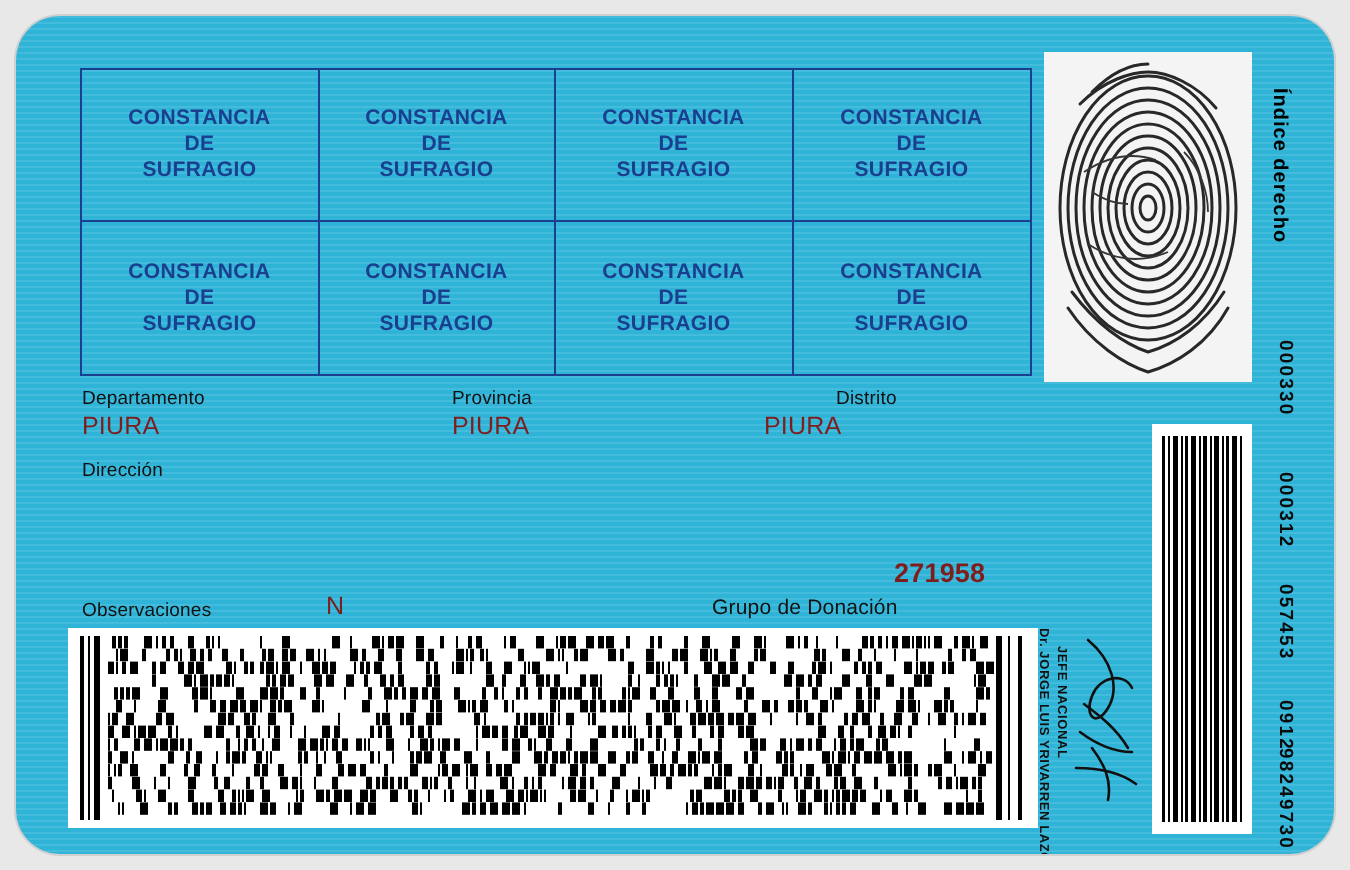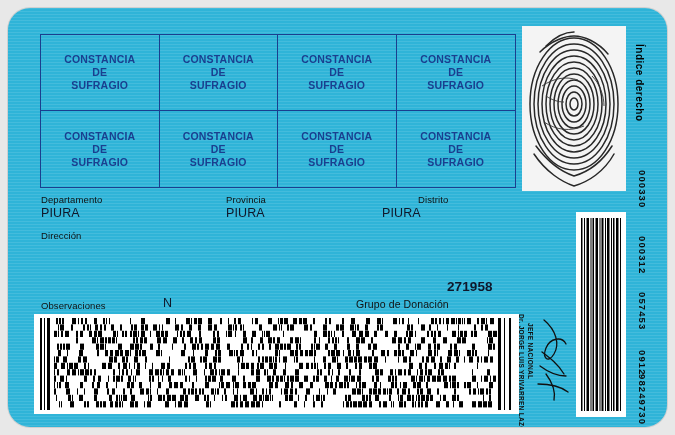--- a/index.html
+++ b/index.html
@@ -125,21 +125,21 @@
   
   .field-label {
     position: absolute;
     color: #111;
     font-size: 9.5px;
     letter-spacing: 0.1px;
     text-align: right;
   }
   .field-value {
     position: absolute;
-    color: #0f172a;
+    color: #7f1d1d;
     font-size: 12.5px;
     letter-spacing: 0.1px;
   }
 
   #lbl-departamento { left: 33px; top: 186px; }
   #val-departamento { left: 33px; top: 198px; }
   #lbl-provincia    { left: 218px; top: 186px; }
   #val-provincia    { left: 218px; top: 198px; }
   #lbl-distrito     { left: 378px; top: 186px; margin-left: 32px; }
   #val-distrito     { left: 374px; top: 198px; }

